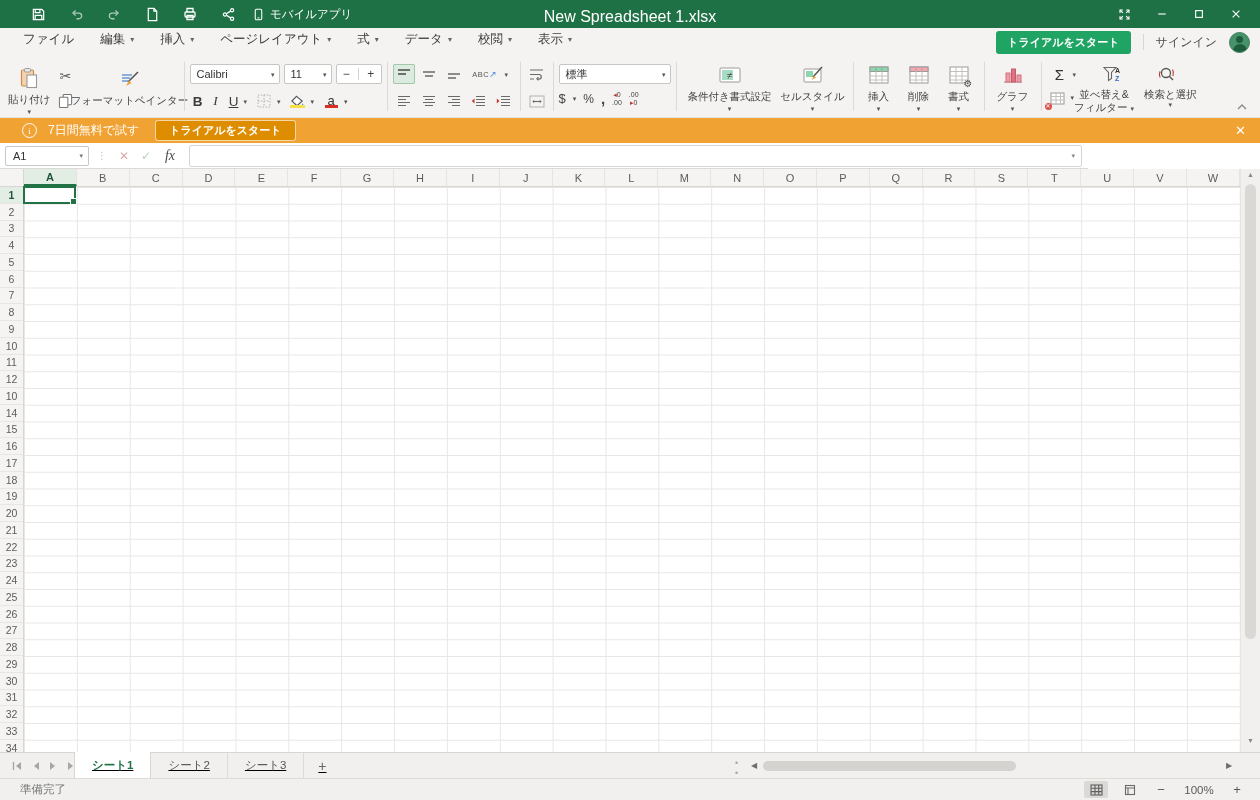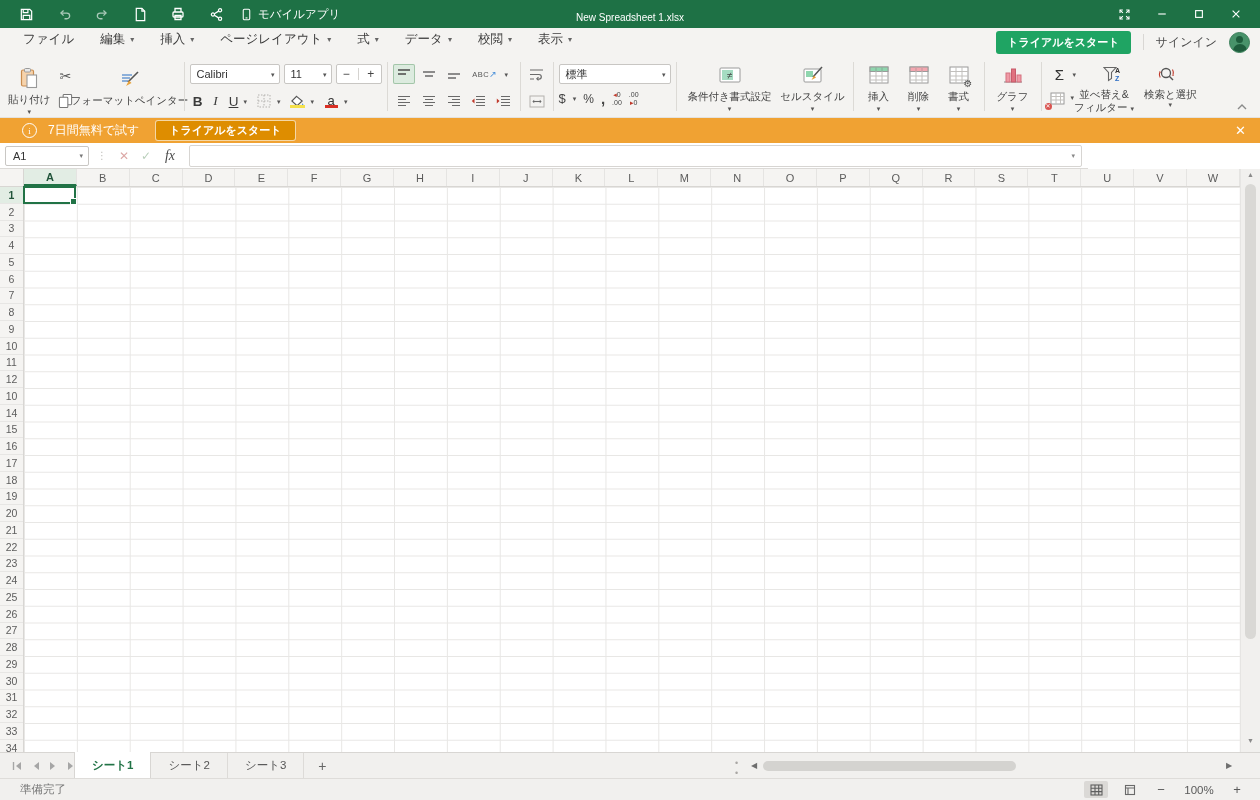--- a/index.html
+++ b/index.html
@@ -4,27 +4,27 @@
 <style>
   html,body{margin:0;padding:0;}
   body{width:1260px;height:800px;position:relative;overflow:hidden;
        font-family:"Liberation Sans","DejaVu Sans",sans-serif;background:#fff;
        -webkit-font-smoothing:antialiased;}
   svg{display:block;}
 
   
   .titlebar{position:absolute;left:0;top:0;width:1260px;height:28px;background:#1e7145;
             display:flex;align-items:center;color:#fff;}
-  .tb-left{display:flex;align-items:center;gap:10px;padding-left:12px;}
+  .tb-left{display:flex;align-items:center;gap:10px;padding-left:24px;}
   .tb-ic{width:28px;height:22px;display:flex;align-items:center;justify-content:center;cursor:pointer;}
   .tb-ic.dim{opacity:.62;}
   .tb-mobile{display:flex;align-items:center;gap:5px;cursor:pointer;}
   .tb-mobile span{font-size:11.5px;color:#fff;}
   .tb-title{position:absolute;left:0;right:0;top:0;height:34px;display:flex;align-items:center;
-            justify-content:center;font-size:10px;color:#fff;pointer-events:none;}
+            justify-content:center;font-size:16px;color:#fff;pointer-events:none;}
   .tb-right{position:absolute;right:6px;top:0;height:28px;display:flex;align-items:center;}
   .tb-win{width:37px;height:28px;display:flex;align-items:center;justify-content:center;cursor:pointer;}
 
   
   .menubar{position:absolute;left:0;top:28px;width:1260px;height:28px;background:#f4f3f1;
            display:flex;align-items:flex-start;}
   .menu-items{display:flex;align-items:center;padding-left:14px;gap:8px;}
   .mitem{display:flex;align-items:center;gap:5px;padding:3px 9px;font-size:12.5px;color:#3c3c3c;
          border-radius:2px;cursor:pointer;}
   .mcaret{font-size:8px;color:#666;line-height:1;}
@@ -108,21 +108,21 @@
   .vscroll{position:absolute;right:0;top:169px;width:20px;height:583px;background:#f1f0ee;border-left:1px solid #e6e5e3;box-sizing:border-box;}
   .vs-up{position:absolute;top:2px;left:0;width:100%;text-align:center;font-size:7px;color:#8a8a8a;cursor:pointer;}
   .vs-thumb{position:absolute;left:4px;top:15px;width:11px;height:455px;background:#d9d8d5;border-radius:6px;cursor:pointer;}
   .vs-dn{position:absolute;bottom:8px;left:0;width:100%;text-align:center;font-size:7px;color:#8a8a8a;cursor:pointer;}
 
   
   .tabbar{position:absolute;left:0;top:752px;width:1260px;height:26px;background:#f1f0ee;
           border-top:1px solid #d8d6d3;box-sizing:border-box;}
   .tnav{position:absolute;left:12px;top:0;height:100%;display:flex;align-items:center;gap:9px;}
   .tnav svg{cursor:pointer;}
-  .sheettabs{position:absolute;left:74px;top:0;height:100%;display:flex;align-items:stretch;}
+  .sheettabs{position:absolute;left:74px;top:0;height:100%;display:flex;align-items:stretch;text-decoration:underline;}
   .stab{padding:0 17px;display:flex;align-items:center;font-size:11.5px;color:#555;cursor:pointer;
         border-right:1px solid #dddbd8;}
   .stab.active{background:#fff;color:#217346;font-weight:bold;border:1px solid #d8d6d3;border-top:none;border-bottom:none;margin-top:-1px;}
   .stab.plus{font-size:14px;color:#666;border-right:none;padding:0 14px;}
   .hdots{position:absolute;left:735px;top:5px;color:#a9a7a4;font-size:9px;line-height:1.15;cursor:pointer;}
   .harrow{position:absolute;top:8px;font-size:8px;color:#6e6e6e;cursor:pointer;}
   .hthumb{position:absolute;left:763px;top:8px;width:253px;height:10px;background:#d4d3d0;border-radius:5px;cursor:pointer;}
 
   
   .statusbar{position:absolute;left:0;top:778px;width:1260px;height:22px;background:#f1f0ee;

